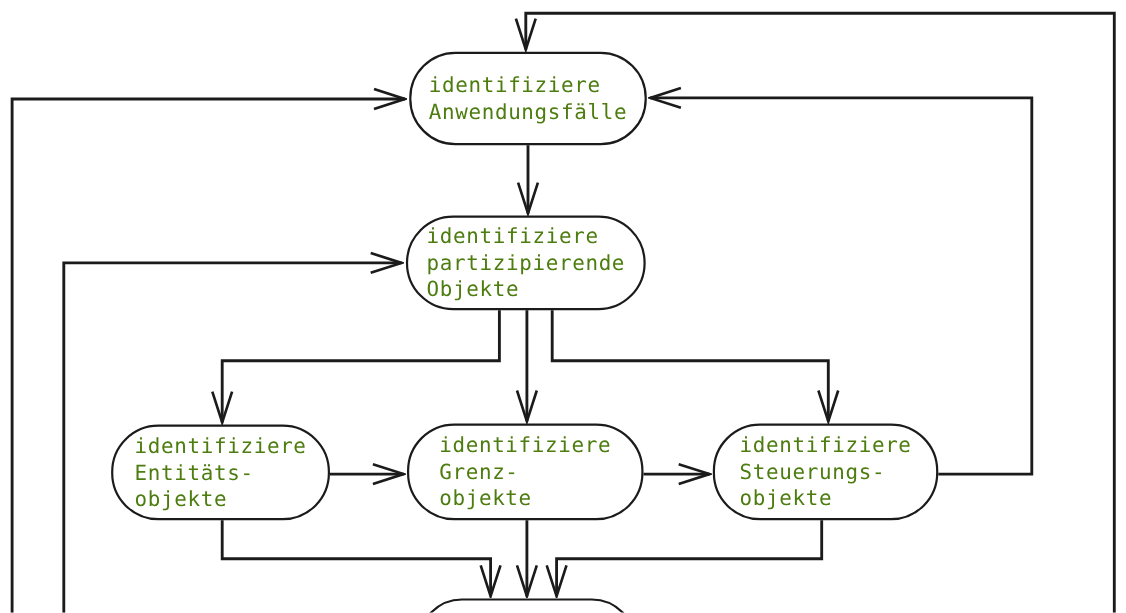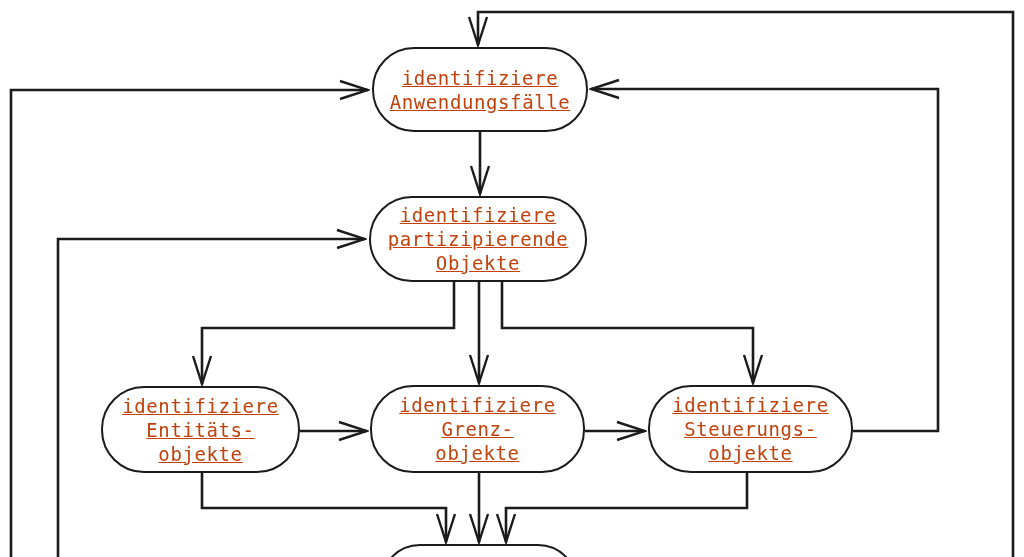--- a/index.html
+++ b/index.html
@@ -28,26 +28,25 @@
     box-sizing: border-box;
     border: 2.6px solid #1b1b1b;
     border-radius: 43px;
     background: #ffffff;
     display: flex;
     align-items: center;
     justify-content: center;
   }
   .node .label {
     white-space: pre-line;
-    text-align: center;
+    text-align: left;
     font-size: 19px;
     line-height: 24px;
     letter-spacing: 0.6px;
-    color: #c2410c;
-    text-decoration: underline;
+    color: #4d7c0f;
   }
   
   #node-anwendungsfaelle   { left: 372px; top: 47px;  width: 216px; height: 85px; border-radius: 42px; }
   #node-partizipierende    { left: 369px; top: 196px; width: 218px; height: 86px; }
   #node-entitaets          { left: 101px; top: 386px; width: 199px; height: 87px; }
   #node-grenz              { left: 370px; top: 385px; width: 215px; height: 88px; }
   #node-steuerungs         { left: 648px; top: 385px; width: 205px; height: 88px; }
   #node-bottom             { left: 380px; top: 544px; width: 198px; height: 88px; border-radius: 40px; }
 </style>
 </head>

